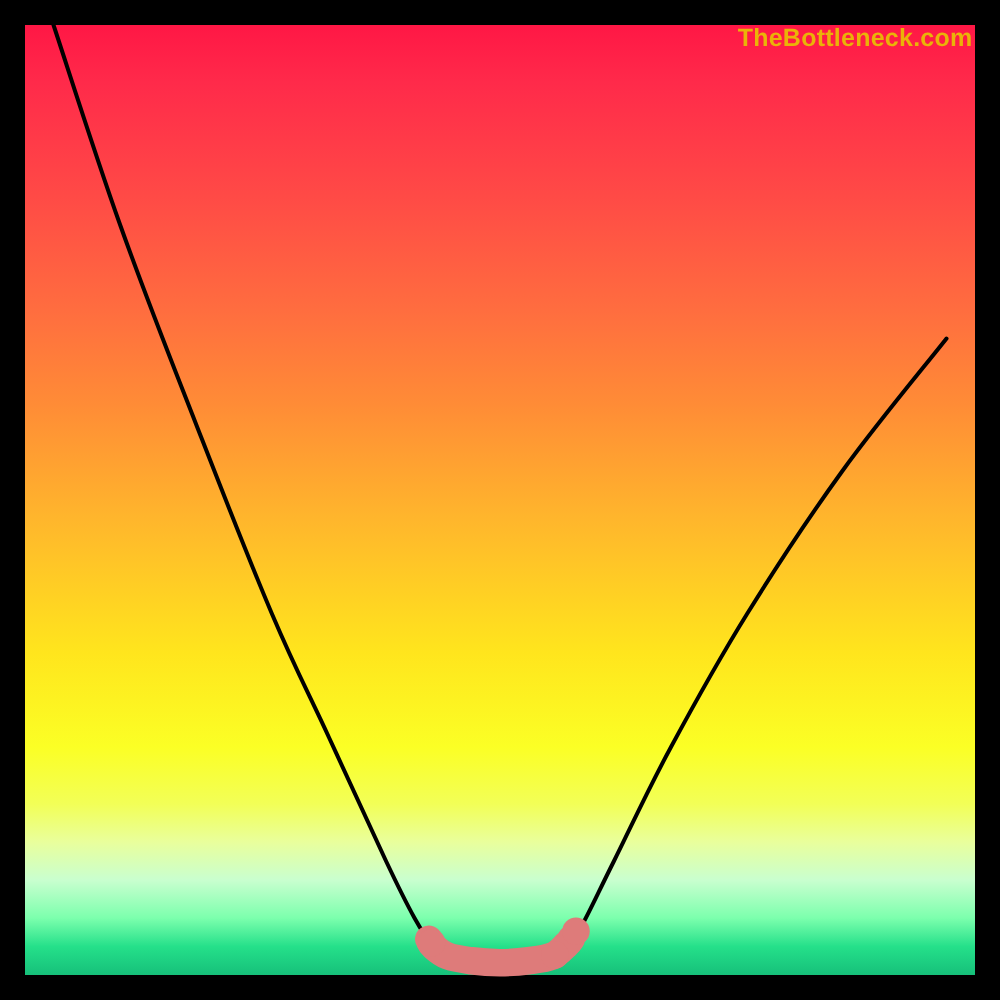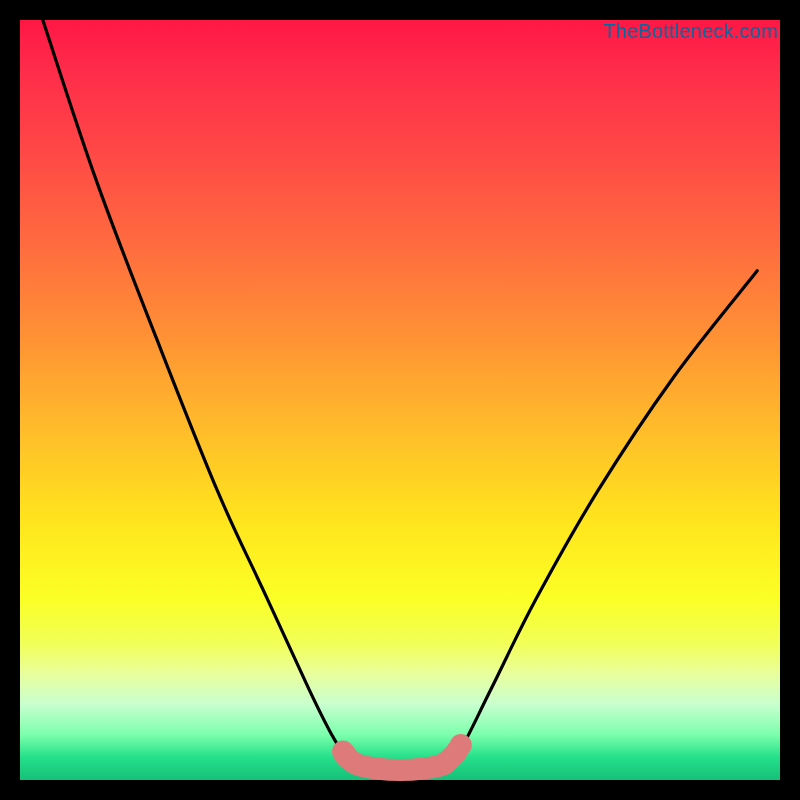--- a/index.html
+++ b/index.html
@@ -38,23 +38,23 @@
       #c9ffcf 90%,
       #7cffad 94%,
       #25e08a 97%,
       #16c07a 100%
     );
   }
   .watermark {
     position: absolute;
     top: 20px;
     right: 22px;
-    color: #0369a1;
+    color: #eab308;
     font-size: 20px;
-    font-weight: 400;
+    font-weight: 700;
     letter-spacing: 0.2px;
     user-select: none;
   }
   svg.overlay {
     position: absolute;
     left: 20px;
     top: 20px;
     width: 760px;
     height: 760px;
     overflow: visible;

